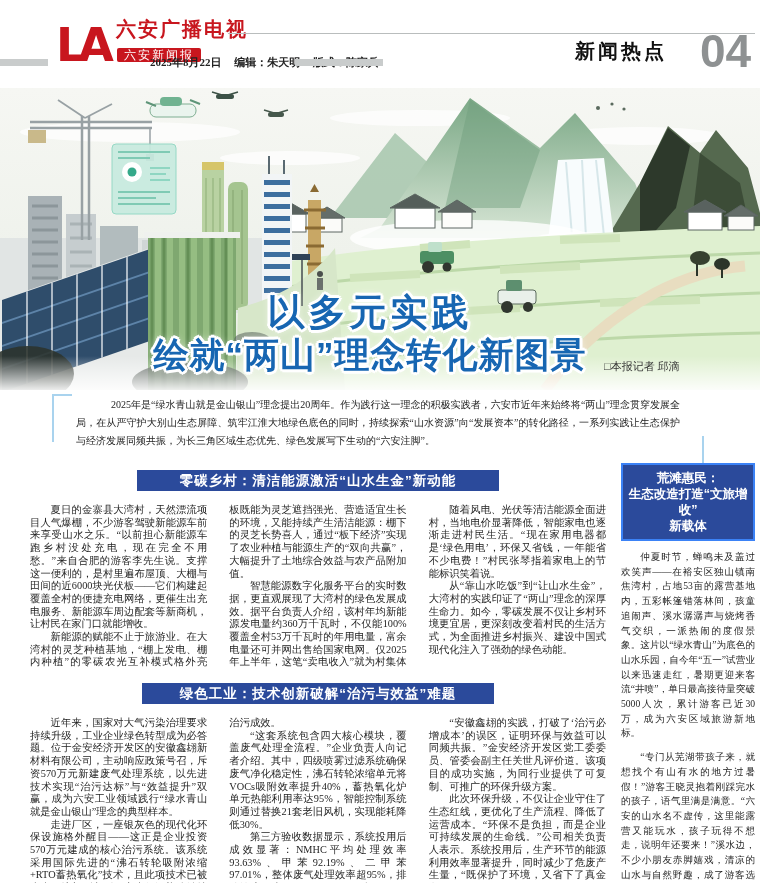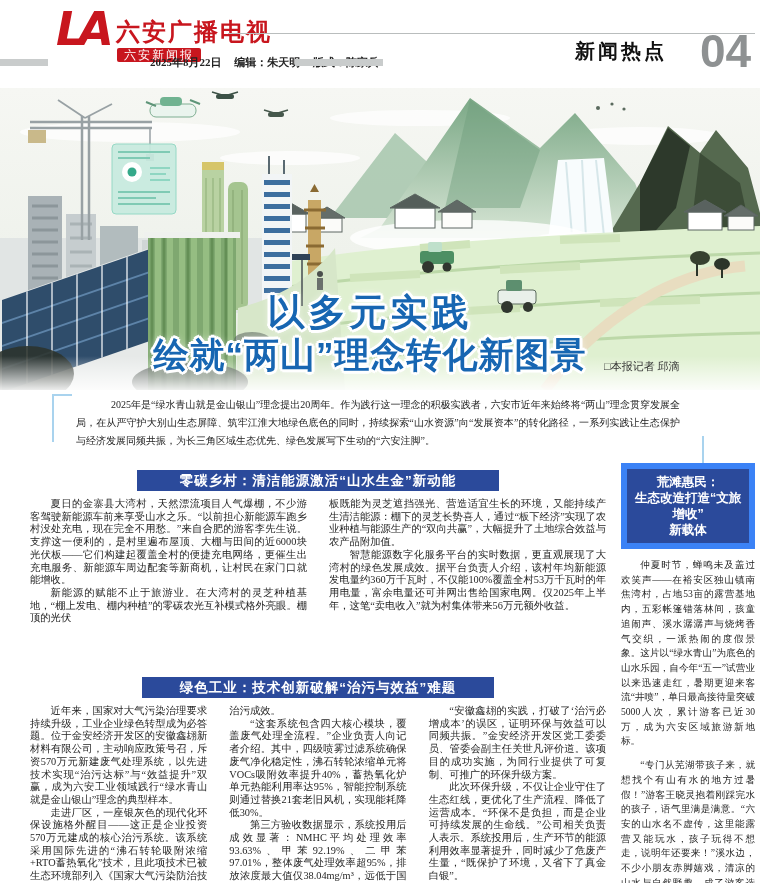--- a/index.html
+++ b/index.html
@@ -1,25 +1,25 @@
 <!DOCTYPE html>
 <html><head>
 <meta charset="utf-8">
 <style>
   html,body{margin:0;padding:0;background:#fff;}
   .page{position:relative;width:760px;height:883px;background:#fff;overflow:hidden;
         font-family:"Liberation Serif","DejaVu Serif",serif;color:#1f1f1f;}
   .sans{font-family:"Liberation Sans","DejaVu Sans",sans-serif;}
 
   
-  .logo{position:absolute;left:56px;top:4px;width:56px;height:50px;
+  .logo{position:absolute;left:56px;top:20px;width:56px;height:50px;
         font-family:"DejaVu Sans","Liberation Sans",sans-serif;
-        font-weight:bold;font-style:italic;font-size:46px;line-height:50px;
+        font-weight:bold;font-size:46px;line-height:50px;
         color:#c8161e;letter-spacing:-7px;}
-  .masthead{position:absolute;left:116px;top:16px;font-weight:bold;font-size:24px;
+  .masthead{position:absolute;left:116px;top:16px;font-weight:bold;font-size:20px;
         color:#c8161e;letter-spacing:2px;font-family:"Liberation Serif","DejaVu Serif",serif;}
   .masthead-sub{position:absolute;left:117px;top:48px;background:#c8161e;color:#fff;
         font-size:12px;line-height:14px;padding:0 7px;border-radius:2px;letter-spacing:2px;}
   .head-rule{position:absolute;left:228px;top:33px;width:527px;height:1px;background:#b9bdbd;}
   .bar-left{position:absolute;left:0;top:59px;width:48px;height:7px;background:#c9cccc;}
   .bar-right{position:absolute;left:295px;top:59px;width:88px;height:7px;background:#c9cccc;}
   .dateline{position:absolute;left:150px;top:55px;font-size:11px;font-weight:bold;color:#222;}
   .dateline span{margin-right:10px;}
   .hotspot{position:absolute;left:575px;top:38px;font-size:20px;font-weight:bold;color:#111;
         letter-spacing:3px;}
@@ -44,30 +44,30 @@
         border-bottom:2px solid #a9d3ee;border-right:2px solid #a9d3ee;}
   .intro p{margin:0;padding:2px 24px 0 24px;font-size:10px;line-height:18px;
         text-align:justify;text-indent:3.5em;color:#222;}
 
   
   .main-left{position:absolute;left:30px;top:470px;width:576px;}
   .secbar{background:#2b4a9b;color:#fff;text-align:center;height:21px;line-height:21px;
         font-weight:bold;font-size:13.5px;letter-spacing:1px;margin:0 auto;}
   .secbar.rural{width:362px;}
   .secbar.industry{width:352px;margin-top:14px;}
-  .cols{display:flex;gap:22px;margin-top:7px;overflow:hidden;}
+  .cols{display:flex;gap:22px;margin-top:13px;overflow:hidden;}
   .cols.rural{height:165px;}
   .cols.industry{height:184px;}
   .col{flex:1;text-align:justify;font-size:10.3px;line-height:12.7px;}
   .col p{margin:0;text-indent:2em;}
   .col p.cont{text-indent:0;}
 
   
   .sidebar{position:absolute;left:621px;top:463px;width:134px;height:420px;overflow:hidden;}
-  .sidebox{background:#2b4a9b;border:6px solid #3b82f6;color:#fff;text-align:center;
+  .sidebox{background:#2b4a9b;border:2px solid #3b82f6;color:#fff;text-align:center;
         font-weight:bold;font-size:12.5px;line-height:16px;padding:5px 2px;
         font-family:"Liberation Sans","DejaVu Sans",sans-serif;}
   .sidebar p{margin:9px 0 0 0;font-size:9.6px;line-height:14.7px;text-align:justify;
         text-indent:2em;color:#1f1f1f;}
 </style>
 </head>
 <body>
 
 <div class="page">
 
@@ -301,20 +301,24 @@
     <div class="secbar rural sans">零碳乡村：清洁能源激活“山水生金”新动能</div>
     <div class="cols rural">
       <div class="col">
         <p>夏日的金寨县大湾村，天然漂流项目人气爆棚，不少游客驾驶新能源车前来享受山水之乐。“以前担心新能源车跑乡村没处充电，现在完全不用愁。”来自合肥的游客李先生说。支撑这一便利的，是村里遍布屋顶、大棚与田间的近6000块光伏板——它们构建起覆盖全村的便捷充电网络，更催生出充电服务、新能源车周边配套等新商机，让村民在家门口就能增收。</p>
         <p>新能源的赋能不止于旅游业。在大湾村的灵芝种植基地，“棚上发电、棚内种植”的零碳农光互补模式格外亮眼。棚顶的光伏</p>
       </div>
       <div class="col">
         <p class="cont">板既能为灵芝遮挡强光、营造适宜生长的环境，又能持续产生清洁能源：棚下的灵芝长势喜人，通过“板下经济”实现了农业种植与能源生产的“双向共赢”，大幅提升了土地综合效益与农产品附加值。</p>
         <p>智慧能源数字化服务平台的实时数据，更直观展现了大湾村的绿色发展成效。据平台负责人介绍，该村年均新能源发电量约360万千瓦时，不仅能100%覆盖全村53万千瓦时的年用电量，富余电量还可并网出售给国家电网。仅2025年上半年，这笔“卖电收入”就为村集体带来56万元额外收益。</p>
       </div>
+      <div class="col">
+        <p>随着风电、光伏等清洁能源全面进村，当地电价显著降低，智能家电也逐渐走进村民生活。“现在家用电器都是‘绿色用电’，环保又省钱，一年能省不少电费！”村民张琴指着家电上的节能标识笑着说。</p>
+        <p>从“靠山水吃饭”到“让山水生金”，大湾村的实践印证了“两山”理念的深厚生命力。如今，零碳发展不仅让乡村环境更宜居，更深刻改变着村民的生活方式，为全面推进乡村振兴、建设中国式现代化注入了强劲的绿色动能。</p>
+      </div>
     </div>
 
     <div class="secbar industry sans">绿色工业：技术创新破解“治污与效益”难题</div>
     <div class="cols industry">
       <div class="col">
         <p>近年来，国家对大气污染治理要求持续升级，工业企业绿色转型成为必答题。位于金安经济开发区的安徽鑫翃新材料有限公司，主动响应政策号召，斥资570万元新建废气处理系统，以先进技术实现“治污达标”与“效益提升”双赢，成为六安工业领域践行“绿水青山就是金山银山”理念的典型样本。</p>
         <p>走进厂区，一座银灰色的现代化环保设施格外醒目——这正是企业投资570万元建成的核心治污系统。该系统采用国际先进的“沸石转轮吸附浓缩+RTO蓄热氧化”技术，且此项技术已被生态环境部列入《国家大气污染防治技术目录》，从技术源头保障</p>
       </div>
       <div class="col">
         <p class="cont">治污成效。</p>

